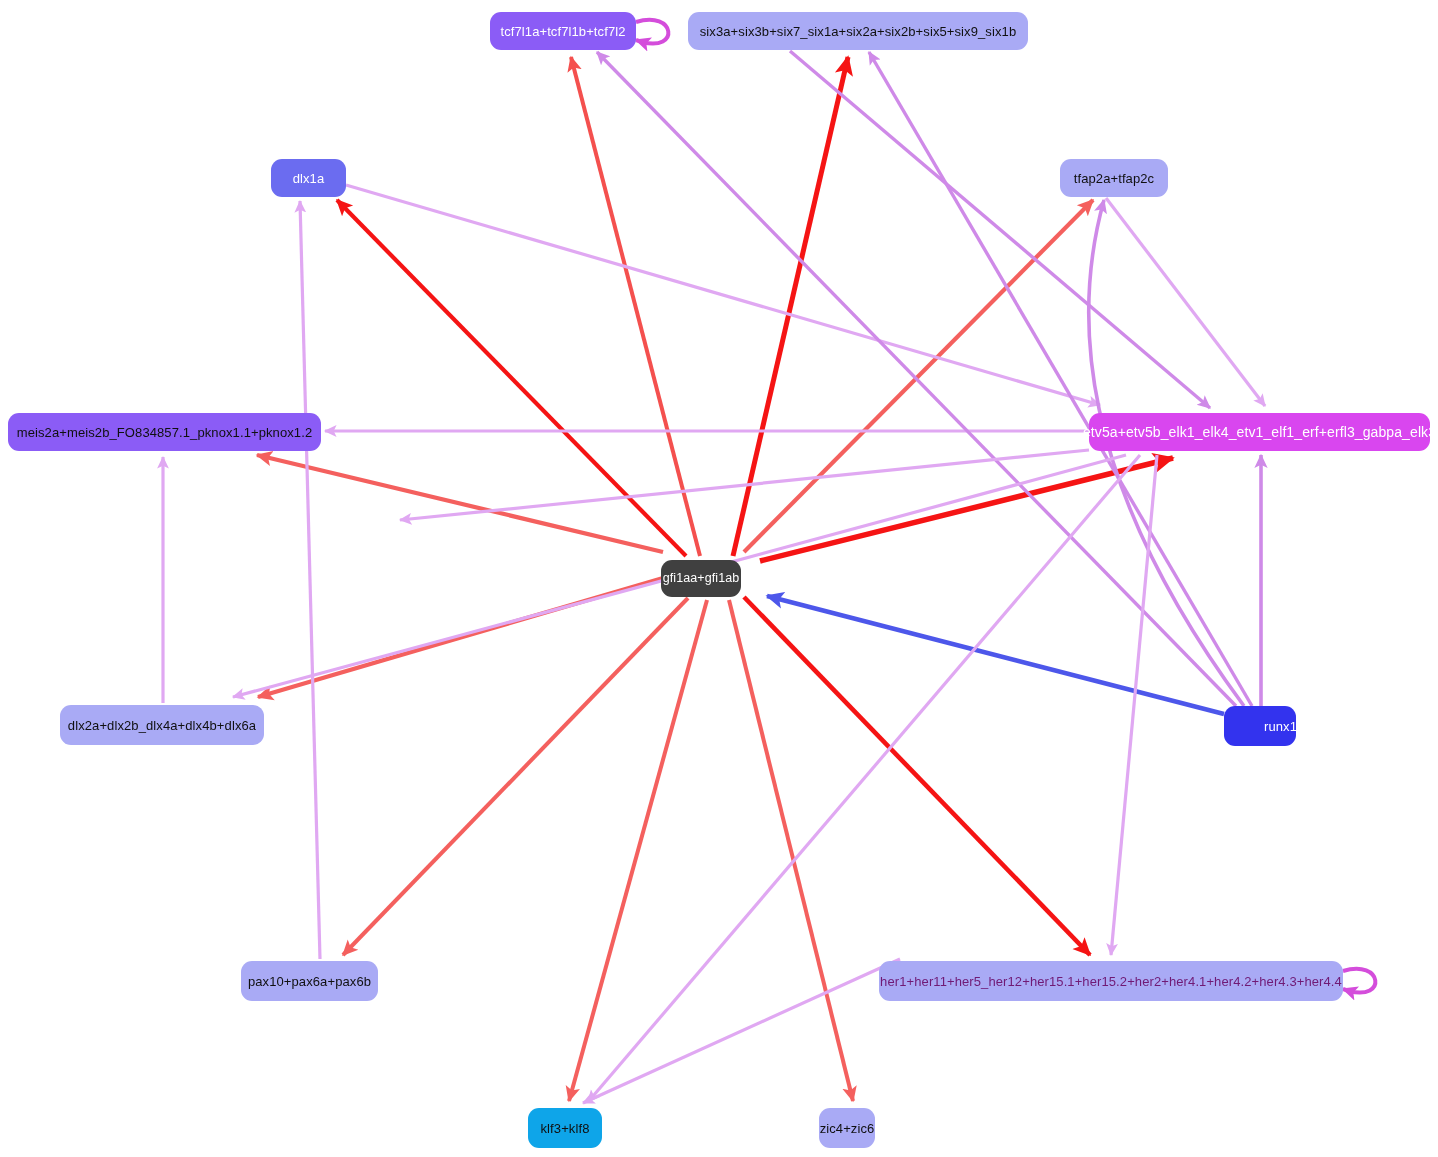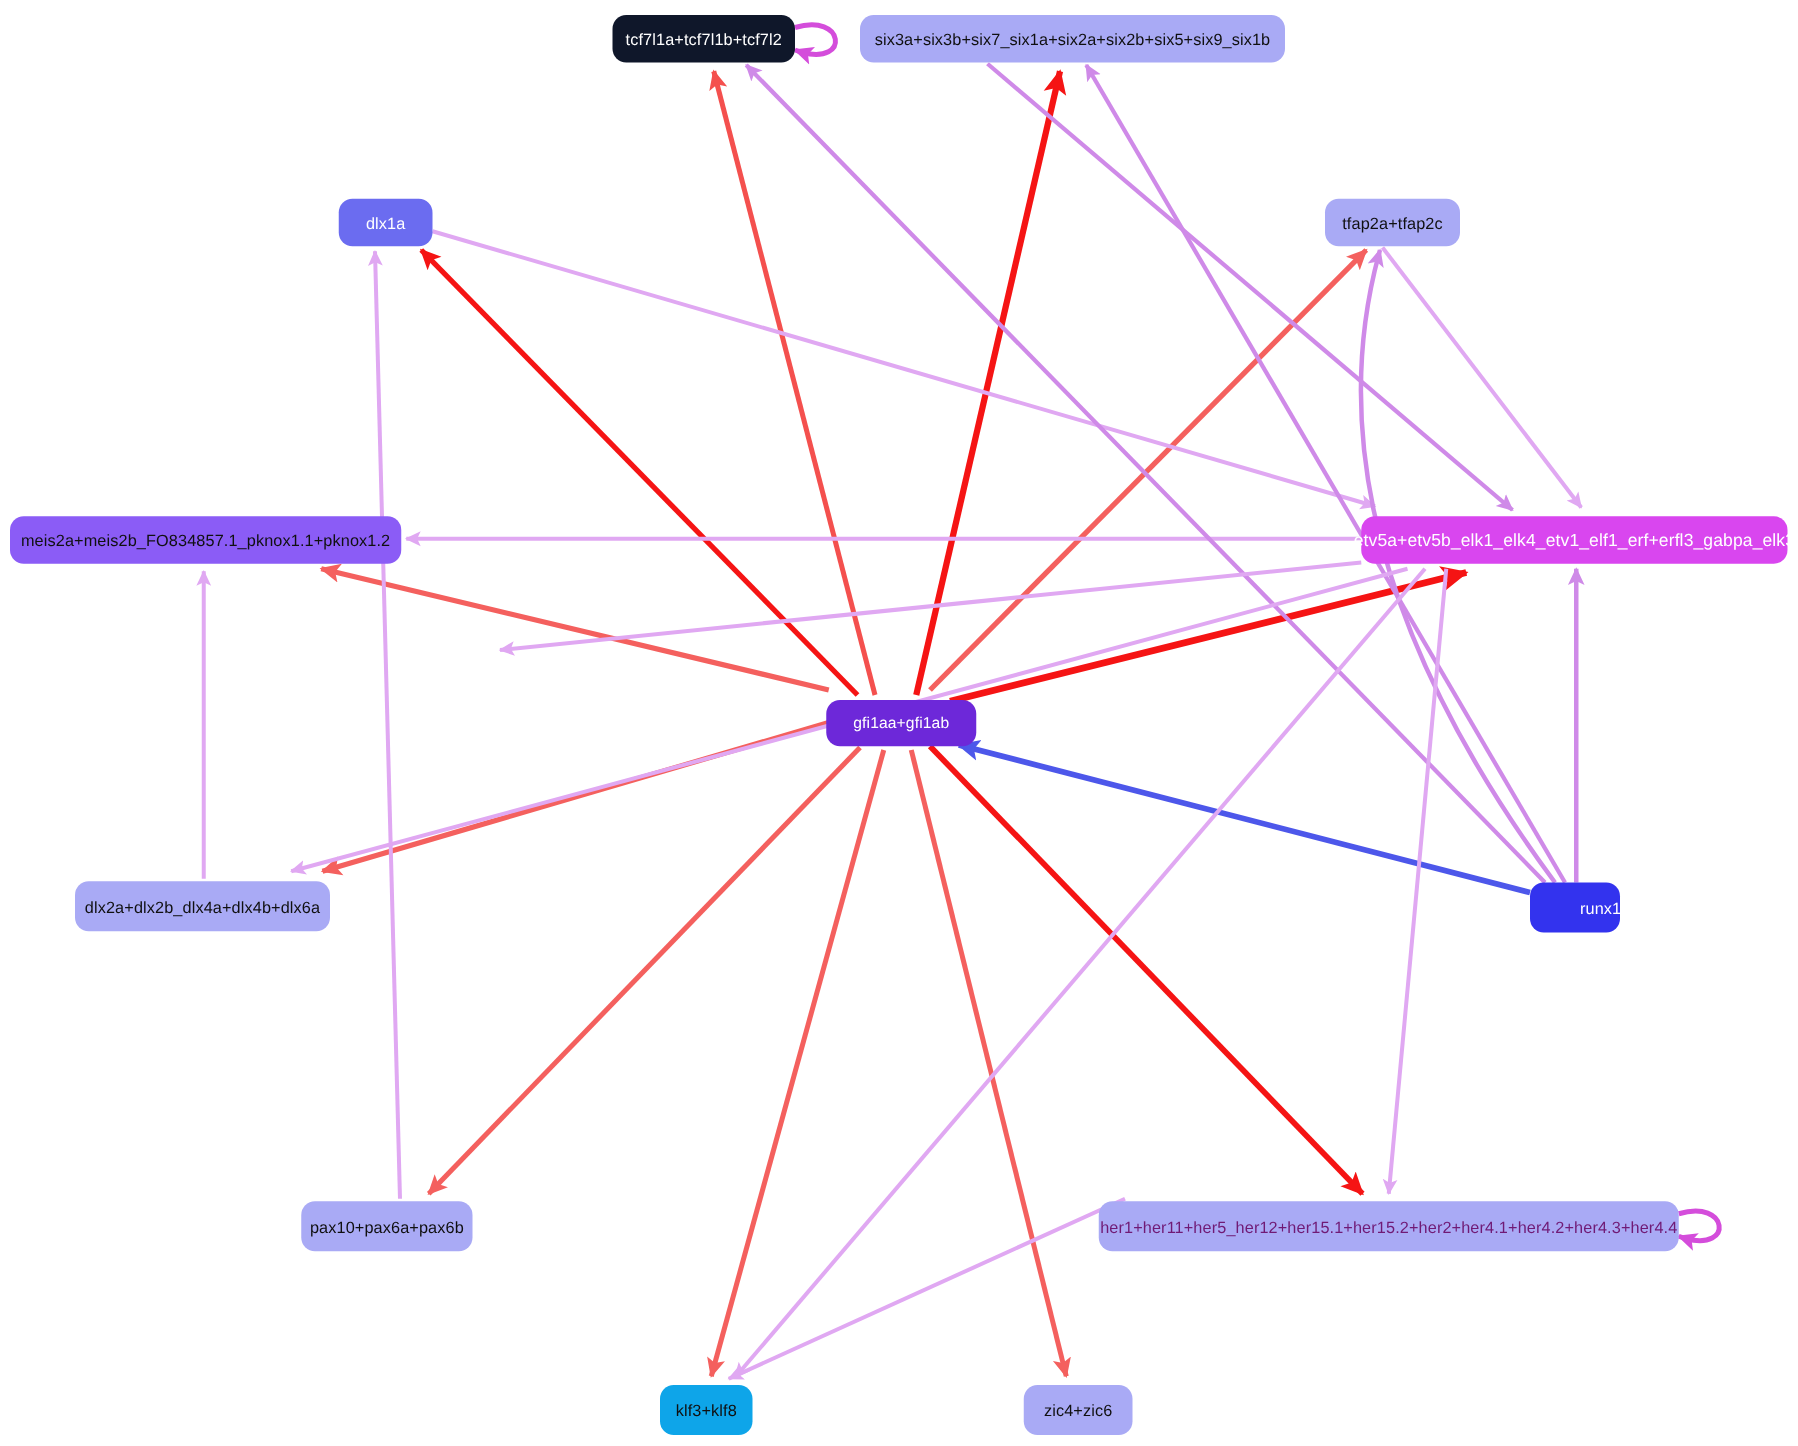--- a/index.html
+++ b/index.html
@@ -94,53 +94,53 @@
       <line x1="1140" y1="455" x2="588" y2="1102" stroke="#e0a8f2" stroke-width="3.2" fill="none" stroke-linecap="butt" marker-end="url(#ah4)"></line>
       <line x1="1157" y1="455" x2="1111" y2="955" stroke="#e0a8f2" stroke-width="3.2" fill="none" stroke-linecap="butt" marker-end="url(#ah4)"></line>
       <line x1="163" y1="703" x2="163" y2="457" stroke="#e0a8f2" stroke-width="3.2" fill="none" stroke-linecap="butt" marker-end="url(#ah4)"></line>
       <line x1="320" y1="959" x2="300" y2="201" stroke="#e0a8f2" stroke-width="3.2" fill="none" stroke-linecap="butt" marker-end="url(#ah4)"></line>
       <line x1="900" y1="959" x2="583" y2="1103" stroke="#e0a8f2" stroke-width="3.2" fill="none" stroke-linecap="butt" marker-end="url(#ah4)"></line>
       <line x1="1089" y1="450" x2="400" y2="520" stroke="#e0a8f2" stroke-width="3.2" fill="none" stroke-linecap="butt" marker-end="url(#ah4)"></line>
       <path d="M 636 22 C 676 10, 680 52, 642 42 L 636 40" stroke="#d44ddb" stroke-width="4" fill="none" stroke-linecap="butt" marker-end="url(#ah6)"></path>
       <path d="M 1343 971 C 1383 959, 1387 1001, 1349 991 L 1343 989" stroke="#d44ddb" stroke-width="4" fill="none" stroke-linecap="butt" marker-end="url(#ah6)"></path>
     </svg>
   <div id="node-layer">
-      <div class="node" style="left: 490px; top: 12px; width: 146px; height: 38px; background: #0f172a; color: rgb(255, 255, 255); font-size: 13px;">
+      <div class="node" style="left: 490px; top: 12px; width: 146px; height: 38px; background: #8b5cf6; color: rgb(255, 255, 255); font-size: 13px;">
         <span class="node-label">tcf7l1a+tcf7l1b+tcf7l2</span>
       </div>
       <div class="node" style="left: 688px; top: 12px; width: 340px; height: 38px; background: rgb(169, 170, 245); color: rgb(16, 16, 16); font-size: 13px;">
         <span class="node-label">six3a+six3b+six7_six1a+six2a+six2b+six5+six9_six1b</span>
       </div>
       <div class="node" style="left: 271px; top: 159px; width: 75px; height: 38px; background: rgb(107, 108, 240); color: rgb(255, 255, 255); font-size: 13px;">
         <span class="node-label">dlx1a</span>
       </div>
       <div class="node" style="left: 1060px; top: 159px; width: 108px; height: 38px; background: rgb(169, 170, 245); color: rgb(16, 16, 16); font-size: 13px; border-radius: 11px;">
         <span class="node-label">tfap2a+tfap2c</span>
       </div>
       <div class="node" style="left: 8px; top: 413px; width: 313px; height: 38px; background: #8b5cf6; color: rgb(16, 16, 16); font-size: 13px;">
         <span class="node-label">meis2a+meis2b_FO834857.1_pknox1.1+pknox1.2</span>
       </div>
       <div class="node" style="left: 1089px; top: 413px; width: 341px; height: 38px; background: #d946ef; color: rgb(255, 255, 255); font-size: 14px;">
         <span class="node-label">etv5a+etv5b_elk1_elk4_etv1_elf1_erf+erfl3_gabpa_elk3</span>
       </div>
-      <div class="node" style="left: 661px; top: 560px; width: 120px; height: 37px; background: #6d28d9; color: rgb(255, 255, 255); font-size: 12.5px;">
+      <div class="node" style="left: 661px; top: 560px; width: 80px; height: 37px; background: #404040; color: rgb(255, 255, 255); font-size: 12.5px;">
         <span class="node-label">gfi1aa+gfi1ab</span>
       </div>
       <div class="node" style="left: 60px; top: 705px; width: 204px; height: 40px; background: rgb(169, 170, 245); color: rgb(16, 16, 16); font-size: 13px;">
         <span class="node-label">dlx2a+dlx2b_dlx4a+dlx4b+dlx6a</span>
       </div>
       <div class="node" style="left: 1224px; top: 706px; width: 72px; height: 40px; background: rgb(51, 51, 238); color: rgb(255, 255, 255); font-size: 13px; padding-left: 41px;">
         <span class="node-label">runx1</span>
       </div>
       <div class="node" style="left: 241px; top: 961px; width: 137px; height: 40px; background: rgb(169, 170, 245); color: rgb(16, 16, 16); font-size: 13px;">
         <span class="node-label">pax10+pax6a+pax6b</span>
       </div>
       <div class="node" style="left: 879px; top: 961px; width: 464px; height: 40px; background: rgb(169, 170, 245); color: #701a75; font-size: 13px;">
         <span class="node-label">her1+her11+her5_her12+her15.1+her15.2+her2+her4.1+her4.2+her4.3+her4.4</span>
       </div>
       <div class="node" style="left: 528px; top: 1108px; width: 74px; height: 40px; background: #0ea5e9; color: rgb(16, 16, 16); font-size: 13px;">
         <span class="node-label">klf3+klf8</span>
       </div>
-      <div class="node" style="left: 819px; top: 1108px; width: 87px; height: 40px; background: rgb(169, 170, 245); color: rgb(16, 16, 16); font-size: 13px;">
+      <div class="node" style="left: 819px; top: 1108px; width: 56px; height: 40px; background: rgb(169, 170, 245); color: rgb(16, 16, 16); font-size: 13px;">
         <span class="node-label">zic4+zic6</span>
       </div>
     </div>
 </div>
 
 </body></html>

